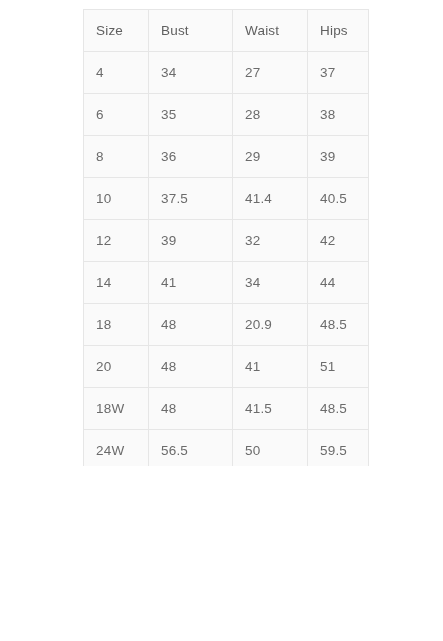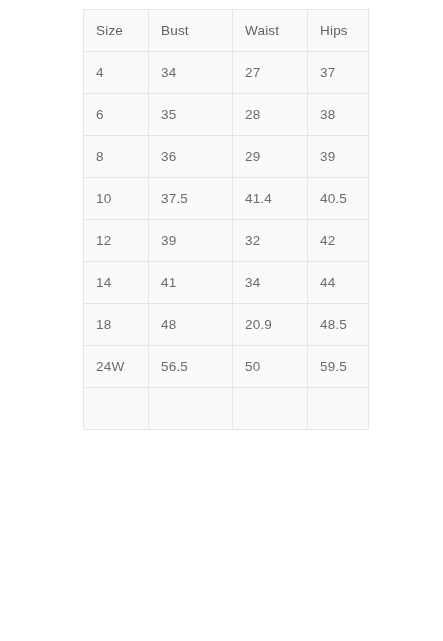--- a/index.html
+++ b/index.html
@@ -113,20 +113,32 @@
           <td>34</td>
           <td>44</td>
         </tr>
         <tr>
           <td>18</td>
           <td>48</td>
           <td>20.9</td>
           <td>48.5</td>
         </tr>
         <tr>
+          <td>20</td>
+          <td>48</td>
+          <td>41</td>
+          <td>51</td>
+        </tr>
+        <tr>
+          <td>18W</td>
+          <td>48</td>
+          <td>41.5</td>
+          <td>48.5</td>
+        </tr>
+        <tr>
           <td>24W</td>
           <td>56.5</td>
           <td>50</td>
           <td>59.5</td>
         </tr>
         <tr>
           <td></td>
           <td></td>
           <td></td>
           <td></td>

